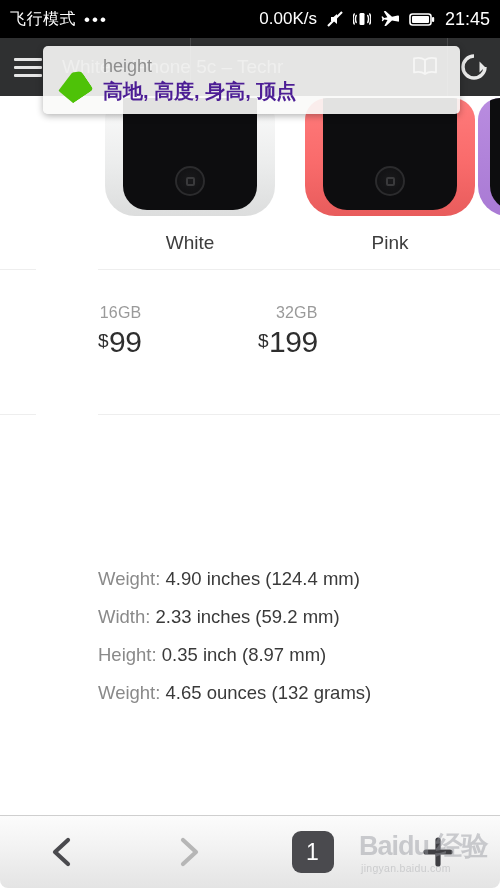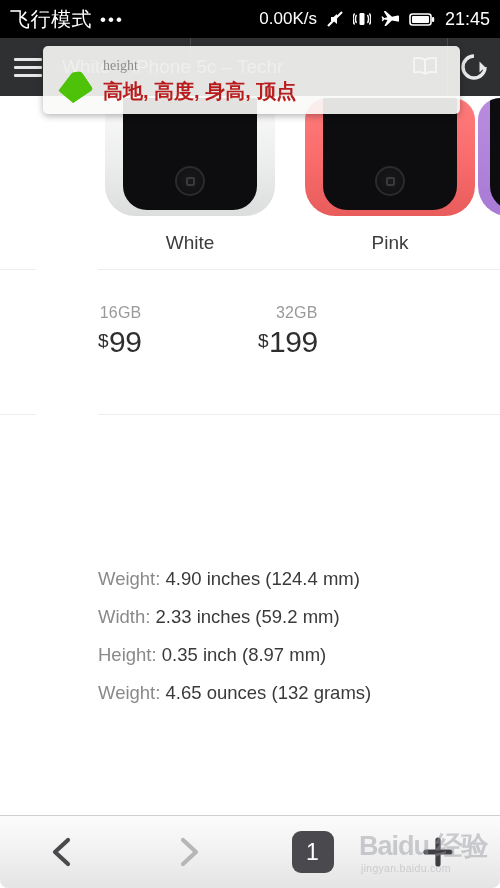--- a/index.html
+++ b/index.html
@@ -11,21 +11,21 @@
   }
   #screen { position:relative; width:500px; height:888px; background:#fff; overflow:hidden; }
 
   
   .statusbar{
     position:absolute; top:0; left:0; width:500px; height:38px;
     background:#000; color:#fff; display:flex; align-items:center;
     padding:0 10px; font-size:17px; z-index:60;
   }
   .sb-left{ display:flex; align-items:center; gap:8px; }
-  .sb-mode{ font-size:20px; letter-spacing:.5px; }
+  .sb-mode{ font-size:16px; letter-spacing:.5px; }
   .sb-dots{ font-size:17px; letter-spacing:2px; line-height:1; }
   .sb-right{ margin-left:auto; display:flex; align-items:center; gap:9px; }
   .sb-speed{ font-size:17px; letter-spacing:0; }
   .sb-ico{ display:inline-flex; align-items:center; justify-content:center; }
   .sb-time{ font-size:18px; margin-left:1px; }
 
   
   .browser-head{
     position:absolute; top:38px; left:0; width:500px; height:58px;
     background:#2f3031; z-index:20;
@@ -96,22 +96,22 @@
     z-index:40; display:flex; align-items:center; padding-left:16px;
   }
   .dict-tag{
     width:30px; height:26px; background:#4ec208; flex:0 0 auto;
     margin-top:14px; margin-right:14px;
     transform:rotate(-34deg);
     border-radius:4px 8px 4px 4px;
     clip-path:polygon(0 28%,72% 0,100% 16%,100% 100%,18% 100%);
   }
   .dict-txt{ margin-top:-2px; }
-  .dict-word{ font-size:14px; color:#8d8d8d; line-height:22px;font-family:Liberation Serif, serif; }
-  .dict-defs{ font-size:20px; color:#b91c1c; font-weight:bold; line-height:26px; margin-top:1px; }
+  .dict-word{ font-size:18px; color:#8d8d8d; line-height:22px; }
+  .dict-defs{ font-size:20px; color:#4c1d95; font-weight:bold; line-height:26px; margin-top:1px; }
 
   
   .navbar{
     position:absolute; left:0; bottom:0; width:500px; height:73px;
     background:linear-gradient(180deg,#fcfcfc 0%,#f2f2f2 45%,#e4e4e4 100%);
     border-top:1px solid #cfcfcf; z-index:30;
     display:flex; align-items:center; justify-content:space-around;
     border-radius:0 0 8px 8px;
   }
   .nav-btn{ width:86px; height:73px; display:flex; align-items:center; justify-content:center; }

